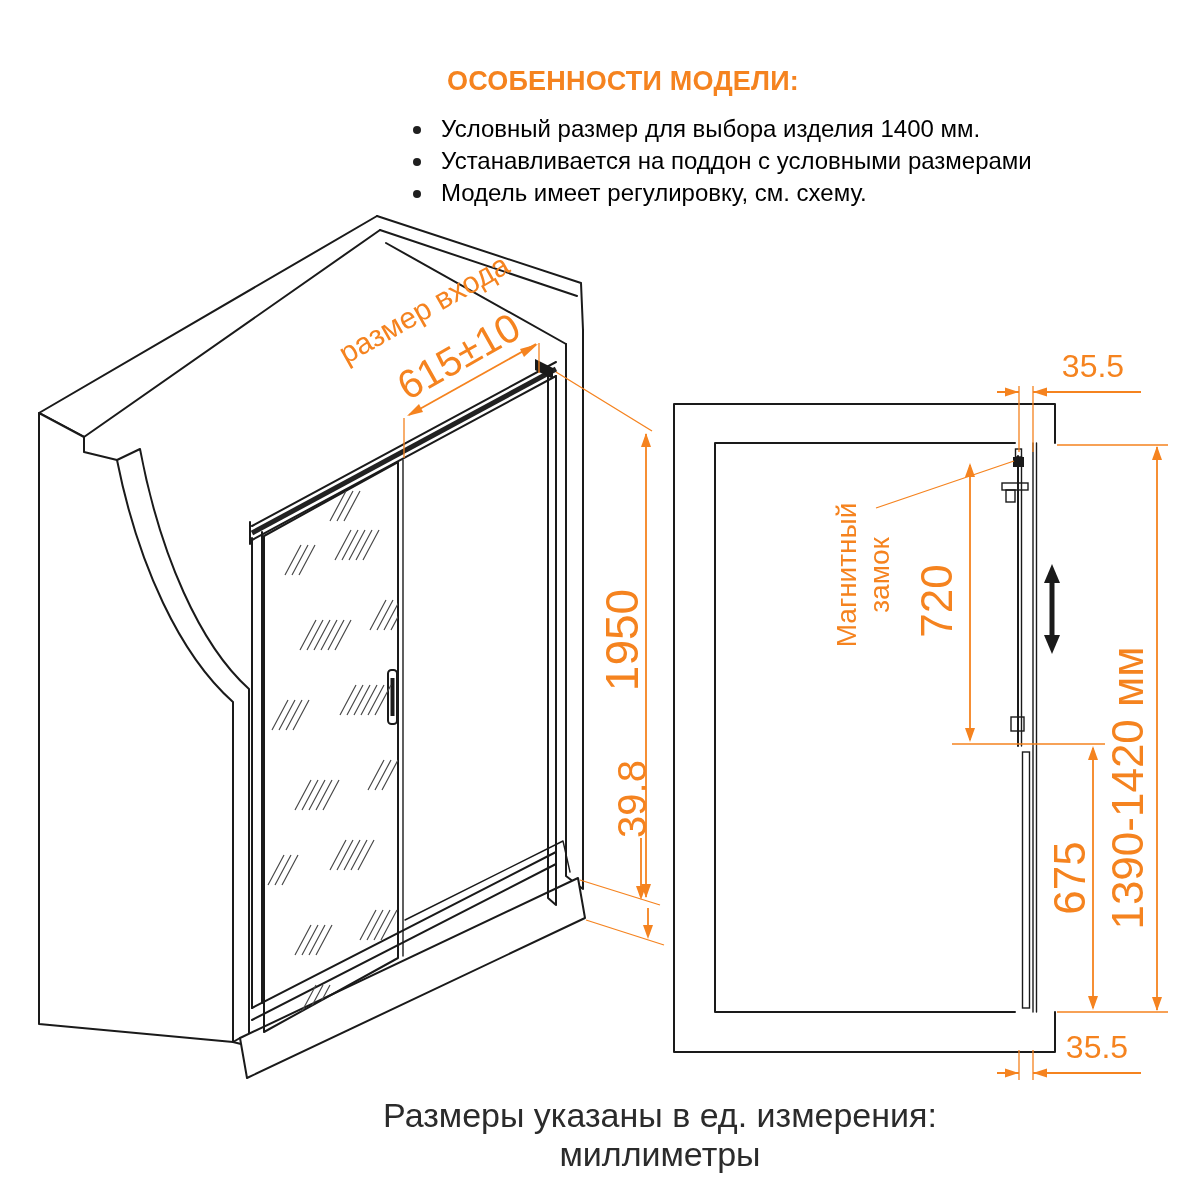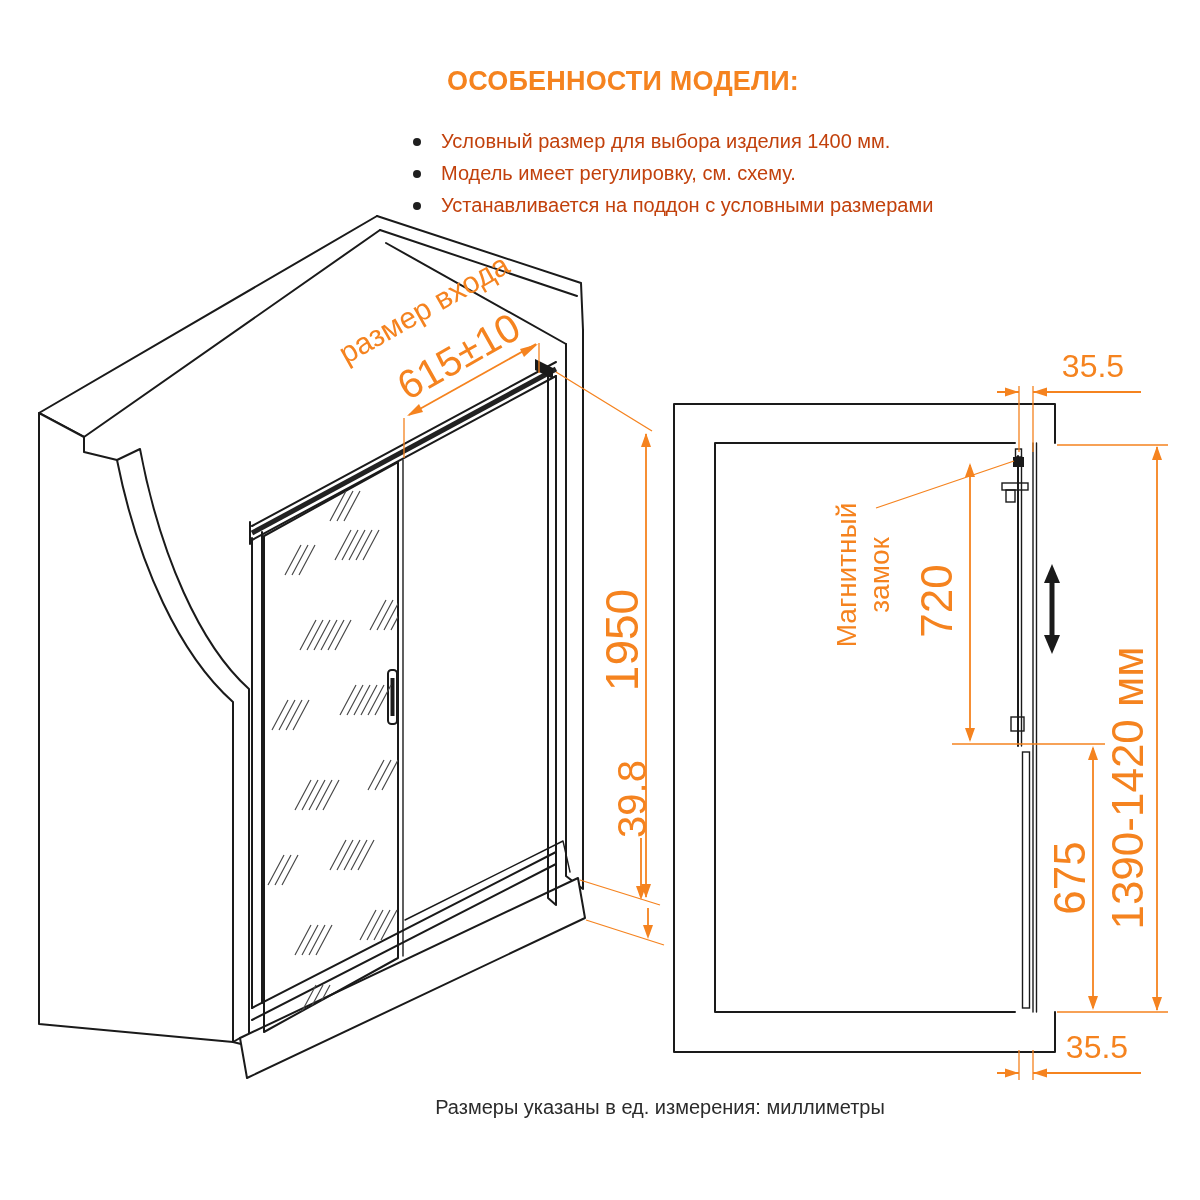--- a/index.html
+++ b/index.html
@@ -1,46 +1,46 @@
 <!DOCTYPE html>
 <html><head>
 <meta charset="utf-8">
 <style>
   html,body{margin:0;padding:0;background:#fff;}
   #canvas{position:relative;width:1200px;height:1200px;background:#fff;overflow:hidden;
           font-family:"Liberation Sans",sans-serif;}
   .hdr{position:absolute;left:405px;top:66px;width:750px;}
-  .hdr h1{margin:0 0 28px 42px;font-size:27px;font-weight:800;letter-spacing:.2px;color:#F5831F;}
+  .hdr h1{margin:0 0 16px 42px;font-size:27px;font-weight:800;letter-spacing:.2px;color:#F5831F;}
   .blist{margin:0;padding:0;list-style:none;}
-  .brow{position:relative;padding-left:36px;font-size:20px;line-height:32px;color:#c2410c;}
+  .brow{position:relative;padding-left:36px;font-size:24px;line-height:32px;color:#000000;}
   .brow .dot{position:absolute;left:8px;top:13px;width:8px;height:8px;border-radius:50%;background:#1f1f1f;}
   .footer{position:absolute;left:340px;top:1096px;width:640px;text-align:center;
-          font-size:20px;color:#2b2b2b;}
+          font-size:34px;color:#2b2b2b;}
   svg{position:absolute;left:0;top:0;}
   .k{stroke:#1a1a1a;fill:none;stroke-width:2;stroke-linecap:round;stroke-linejoin:round;}
   .kt{stroke:#1a1a1a;fill:none;stroke-width:1.4;stroke-linecap:round;}
   .kf{stroke:#1a1a1a;fill:#fff;stroke-width:2;stroke-linejoin:round;}
   .hatch{stroke:#4a4a4a;stroke-width:1.2;fill:none;}
   .od{stroke:#F5831F;fill:none;stroke-width:1.8;}
   .oe{stroke:#F5831F;fill:none;stroke-width:1.3;}
   .oa{fill:#F5831F;stroke:none;}
   .ot{fill:#F5831F;font-family:"Liberation Sans",sans-serif;}
   .blk{fill:#1a1a1a;stroke:none;}
 </style>
 </head>
 <body>
 
 <div id="canvas">
 
   <div class="hdr">
     <h1>ОСОБЕННОСТИ МОДЕЛИ:</h1>
     <ul class="blist">
       <li class="brow"><span class="dot"></span><span>Условный размер для выбора изделия 1400 мм.</span></li>
+      <li class="brow"><span class="dot"></span><span>Устанавливается на поддон с условными размерами</span></li>
       <li class="brow"><span class="dot"></span><span>Модель имеет регулировку, см. схему.</span></li>
-      <li class="brow"><span class="dot"></span><span>Устанавливается на поддон с условными размерами</span></li>
     </ul>
   </div>
 
   <svg width="1200" height="1200" viewBox="0 0 1200 1200">
 
     <g>
 
       <path class="k" d="M39,413 L377,216 M84,437 L380,230 M39,413 L84,437"></path>
 
       <path class="k" d="M377,216 L581,283 M380,230 L577,296 M581,283 L583,330 M386,243 L566,344"></path>

